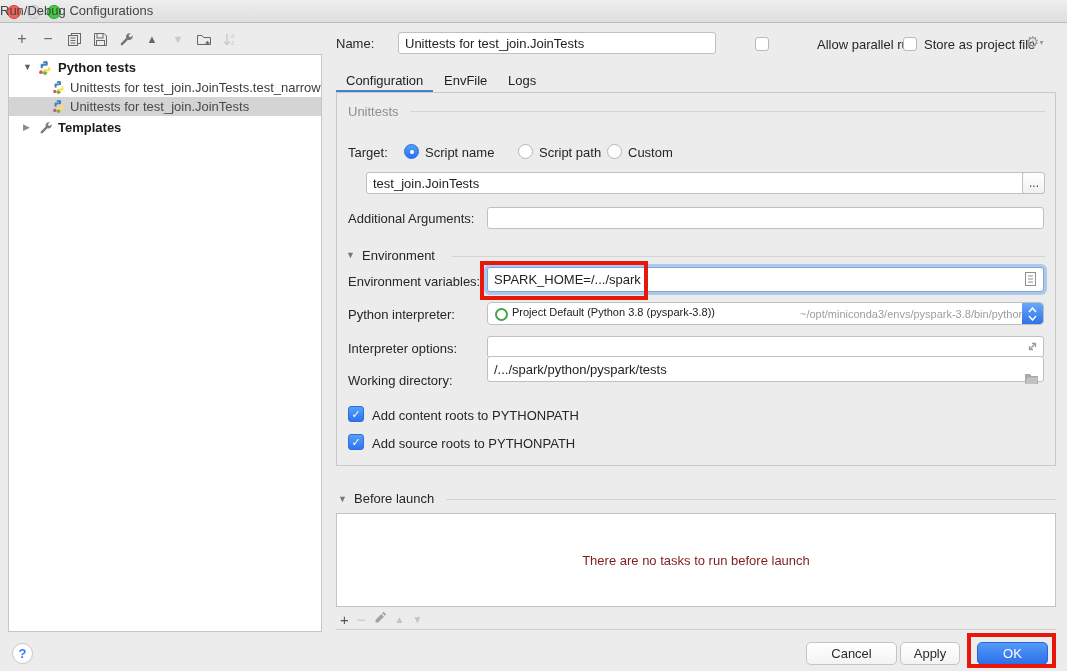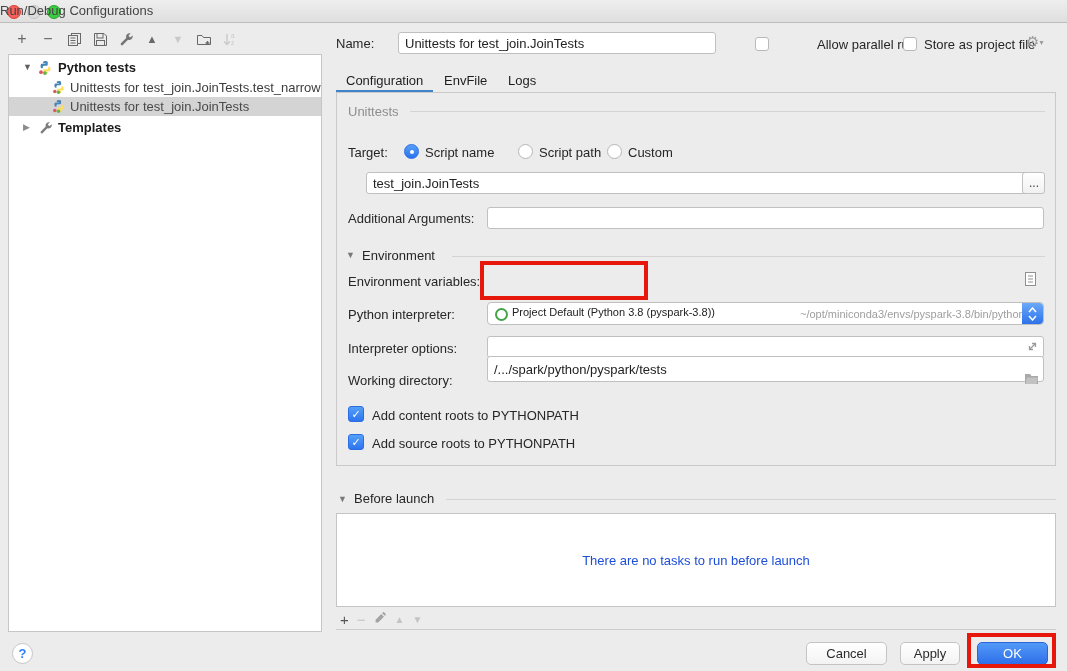--- a/index.html
+++ b/index.html
@@ -195,20 +195,21 @@
   <button class="browse-btn" style="left:1022px;top:172px;width:23px;height:22px;">...</button>
 
   <span class="lbl" style="left:348px;top:211px;">Additional Arguments:</span>
   <input class="tinput" style="left: 487px; top: 207px; width: 557px; height: 22px;" value="">
 
   <span class="abs small-tri" style="left:346px;top:250px;">▼</span>
   <span class="lbl" style="left:362px;top:248px;">Environment</span>
   <div class="sepline" style="left:452px;top:256px;width:593px;"></div>
 
   <span class="lbl" style="left:348px;top:274px;">Environment variables:</span>
+  <input class="tinput" style="left: 487px; top: 267px; width: 557px; height: 25px; border: 1px solid rgb(123, 167, 227); box-shadow: rgba(125, 170, 235, 0.55) 0px 0px 0px 3px;" value="SPARK_HOME=/.../spark">
   <span class="in-icon" style="left:1024px;top:271px;">
     <svg width="13" height="16" viewBox="0 0 13 16">
         <rect x="1.5" y="1.5" width="10" height="13" fill="#fff" stroke="#8f8f8f"></rect>
         <line x1="4" y1="5" x2="9" y2="5" stroke="#8f8f8f"></line>
         <line x1="4" y1="8" x2="9" y2="8" stroke="#8f8f8f"></line>
         <line x1="4" y1="11" x2="9" y2="11" stroke="#8f8f8f"></line>
       </svg>
   </span>
 
   <span class="lbl" style="left:348px;top:307px;">Python interpreter:</span>
@@ -248,36 +249,36 @@
   <span class="cb checked" style="left:348px;top:406px;width:16px;height:16px;line-height:15px;font-size:11px;"><span>✓</span></span>
   <span class="lbl" style="left:372px;top:408px;">Add content roots to PYTHONPATH</span>
   <span class="cb checked" style="left:348px;top:434px;width:16px;height:16px;line-height:15px;font-size:11px;"><span>✓</span></span>
   <span class="lbl" style="left:372px;top:436px;">Add source roots to PYTHONPATH</span>
 
   <span class="abs small-tri" style="left:338px;top:494px;">▼</span>
   <span class="lbl" style="left:354px;top:491px;">Before launch</span>
   <div class="sepline" style="left:446px;top:499px;width:610px;"></div>
 
   <div class="abs" style="left:336px;top:513px;width:720px;height:94px;background:#fff;border:1px solid #c5c5c5;box-sizing:border-box;display:flex;align-items:center;justify-content:center;">
-    <span style="color:#1d4ed8;">There are no tasks to run before launch</span>
+    <span style="color:#7f1d1d;">There are no tasks to run before launch</span>
   </div>
   <div class="abs" style="left:340px;top:610px;display:flex;gap:8px;align-items:center;height:18px;">
     <span style="font-size:15px;color:#555;">+</span>
     <span style="font-size:15px;color:#c4c4c4;">−</span>
     <span>
       <svg width="13" height="13" viewBox="0 0 14 14">
           <path d="M10.9 1.4l1.7 1.7c.3.3.3.8 0 1.1l-1 1-2.8-2.8 1-1c.3-.3.8-.3 1.1 0zM7.9 3.3l2.8 2.8-6.2 6.2H1.7V9.5z" fill="#a3a3a3"></path>
         </svg>
     </span>
     <span style="font-size:10px;color:#c4c4c4;">▲</span>
     <span style="font-size:10px;color:#c4c4c4;">▼</span>
   </div>
   <div class="sepline" style="left:336px;top:629px;width:720px;background:#cccccc;"></div>
 
   <div class="help-circle" style="left:12px;top:643px;"><span>?</span></div>
-  <button class="btn" style="left:806px;top:642px;width:81px;height:23px;">Cancel</button>
+  <button class="btn" style="left:806px;top:642px;width:91px;height:23px;">Cancel</button>
   <button class="btn" style="left:900px;top:642px;width:60px;height:23px;">Apply</button>
   <button class="btn primary" style="left:977px;top:642px;width:71px;height:23px;">OK</button>
 
   <div class="red-annot" style="left:480px;top:261px;width:168px;height:39px;"></div>
   <div class="red-annot" style="left:967px;top:633px;width:89px;height:35px;"></div>
 
 </div>
 
 </body></html>

